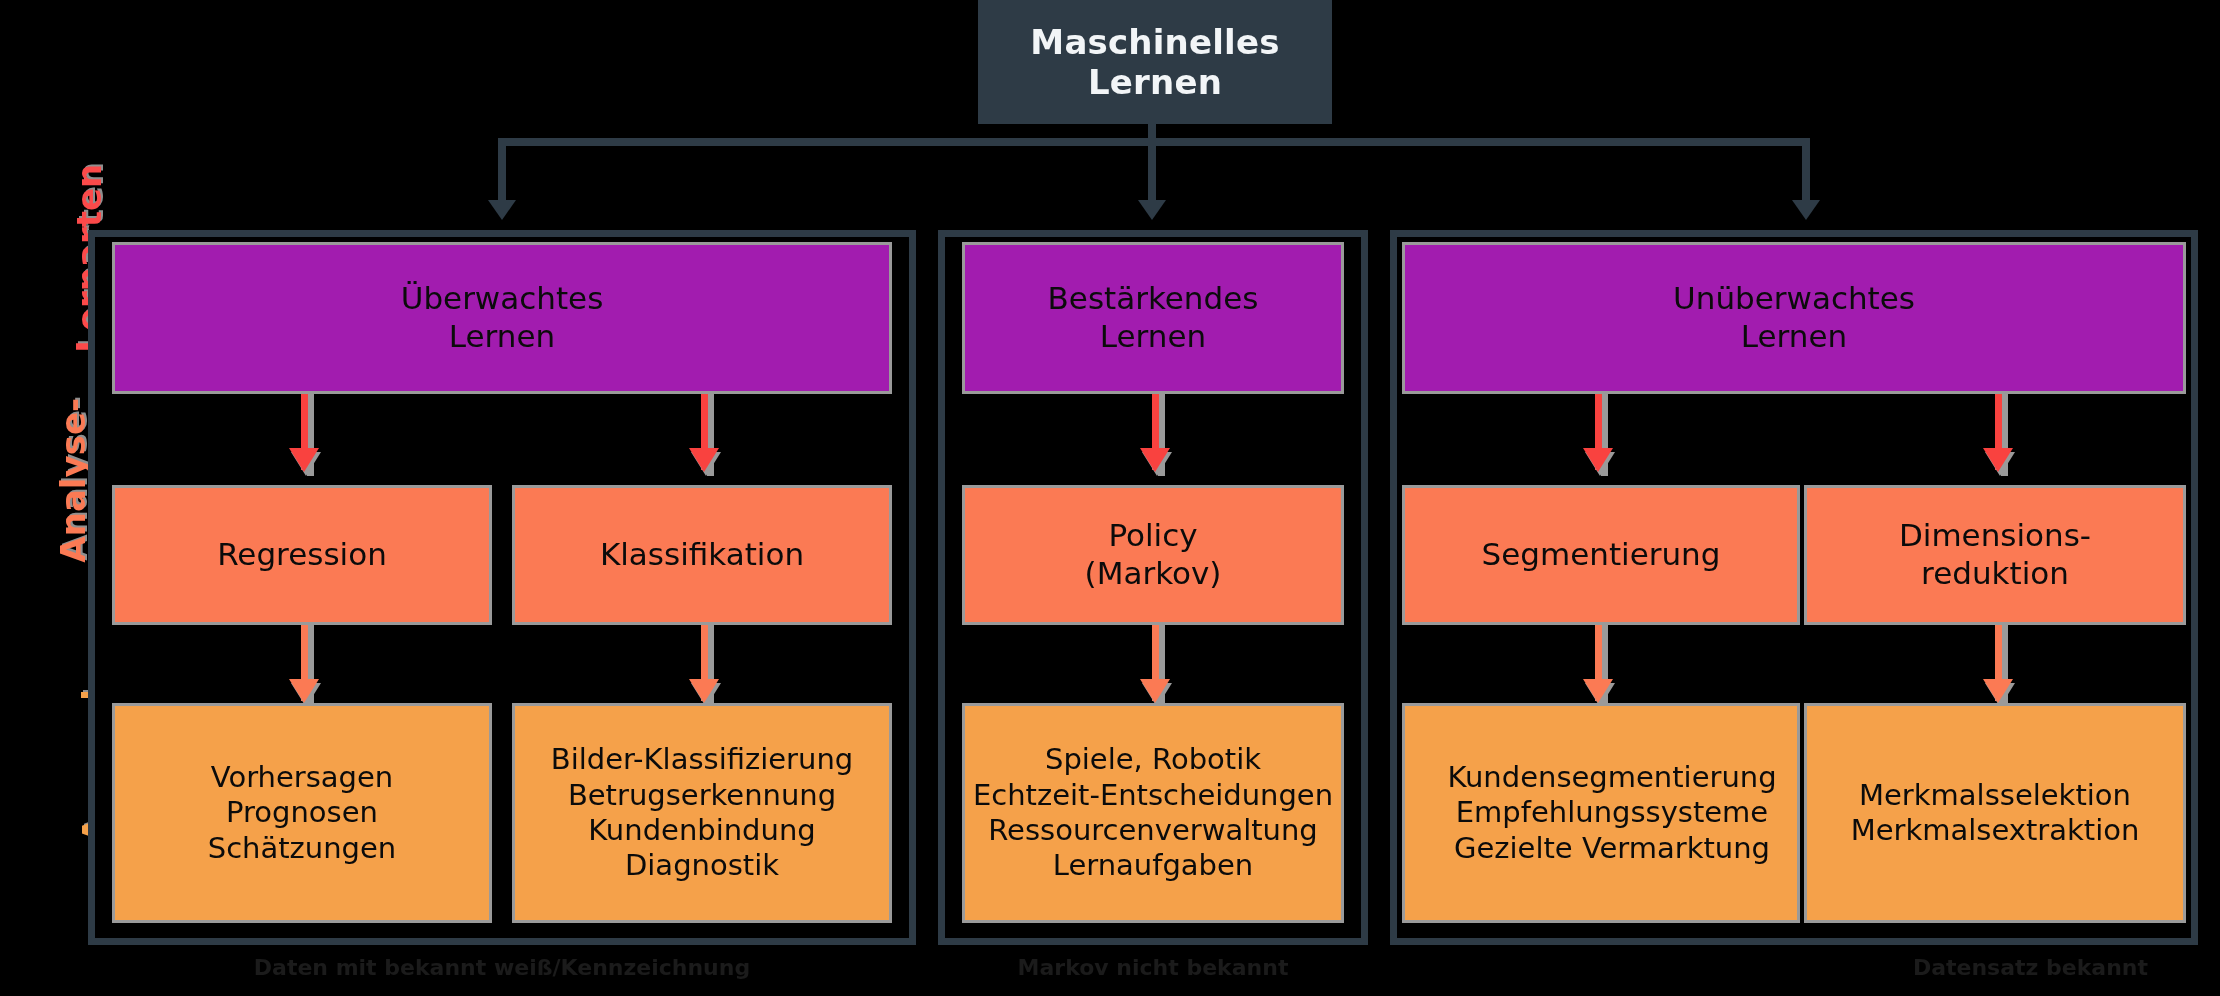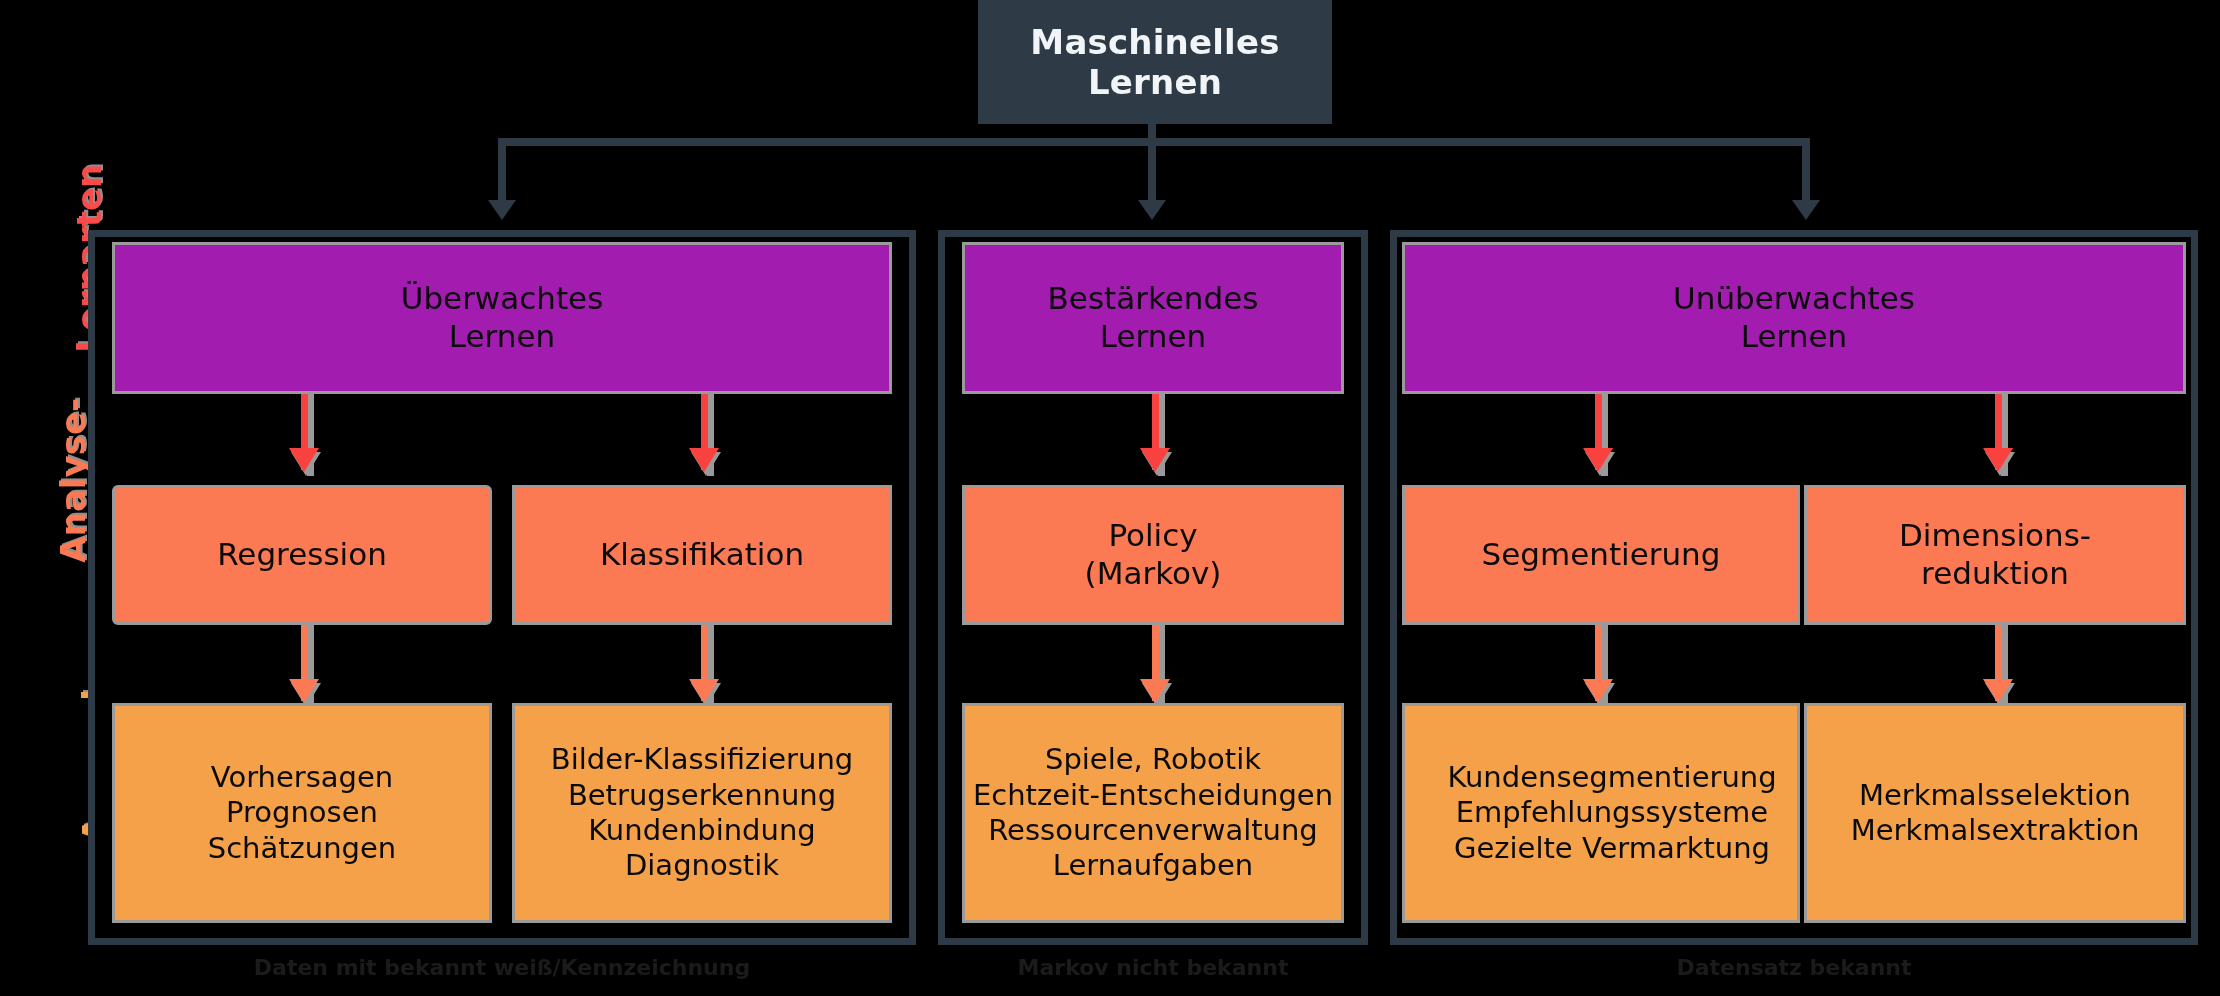--- a/index.html
+++ b/index.html
@@ -141,21 +141,21 @@
   <div class="iarrow-shadow" style="left:307px;top:394px;height:82px;"></div>
   <div class="iarrow-line c-red" style="left:301px;top:394px;height:76px;"></div>
   <div class="iarrow-head-shadow" style="left:291px;top:452px;"></div>
   <div class="iarrow-head c-red-h" style="left:289px;top:448px;"></div>
 
   <div class="iarrow-shadow" style="left:707px;top:394px;height:82px;"></div>
   <div class="iarrow-line c-red" style="left:701px;top:394px;height:76px;"></div>
   <div class="iarrow-head-shadow" style="left:691px;top:452px;"></div>
   <div class="iarrow-head c-red-h" style="left:689px;top:448px;"></div>
 
-  <div class="node lvl-orange" style="left:112px;top:485px;width:380px;height:140px;border-radius:6px;">
+  <div class="node lvl-orange" style="left:112px;top:485px;width:380px;height:140px;">
     <span>Regression</span>
   </div>
   <div class="node lvl-orange" style="left:512px;top:485px;width:380px;height:140px;">
     <span>Klassifikation</span>
   </div>
 
   <div class="iarrow-shadow" style="left:307px;top:625px;height:82px;"></div>
   <div class="iarrow-line c-sal" style="left:301px;top:625px;height:76px;"></div>
   <div class="iarrow-head-shadow" style="left:291px;top:683px;"></div>
   <div class="iarrow-head c-sal-h" style="left:289px;top:679px;"></div>
@@ -237,17 +237,17 @@
   <div class="iarrow-head-shadow" style="left:1985px;top:683px;"></div>
   <div class="iarrow-head c-sal-h" style="left:1983px;top:679px;"></div>
 
   <div class="node lvl-amber" style="left:1402px;top:703px;width:398px;height:220px;padding-left:22px;">
     <span>Kundensegmentierung<br>Empfehlungssysteme<br>Gezielte Vermarktung</span>
   </div>
   <div class="node lvl-amber" style="left:1804px;top:703px;width:382px;height:220px;">
     <span>Merkmalsselektion<br>Merkmalsextraktion</span>
   </div>
 
-  <div class="caption" style="left:1390px;top:955px;width:808px;">
+  <div class="caption" style="left:1340px;top:955px;width:808px;text-align:right;">
     <span>Datensatz bekannt</span>
   </div>
 
 </div>
 
 </body></html>

